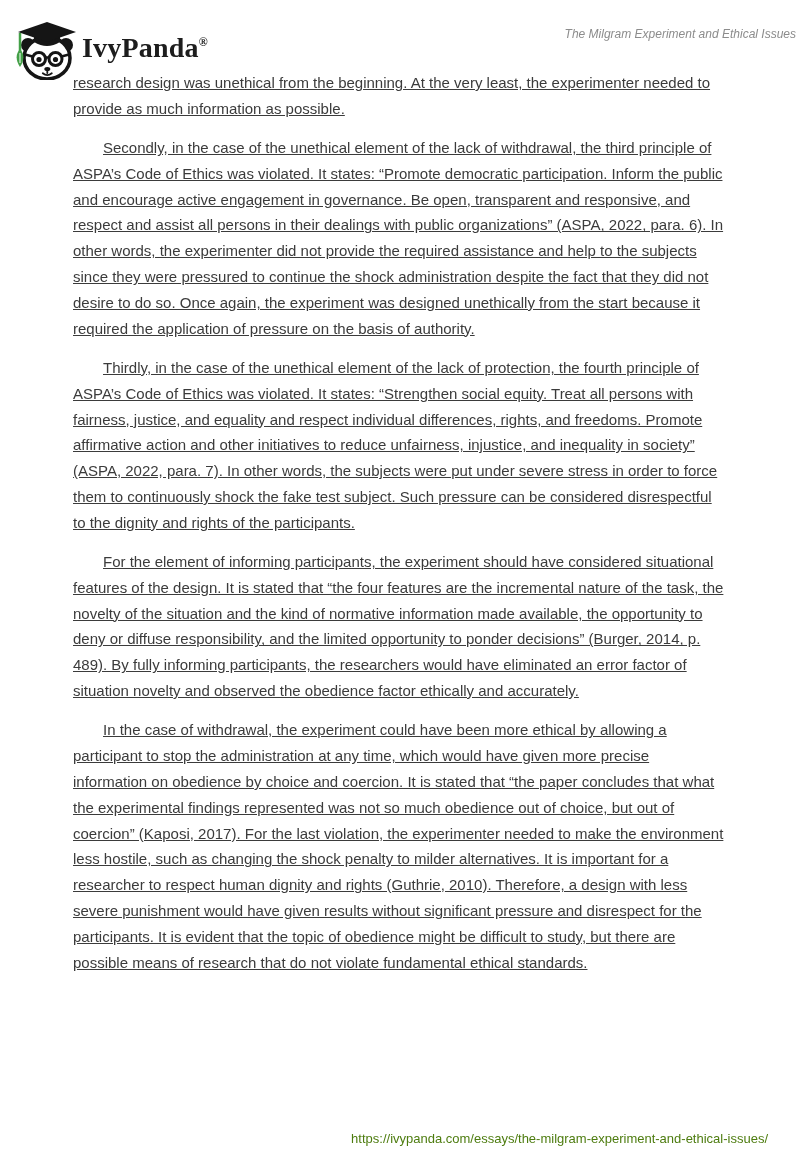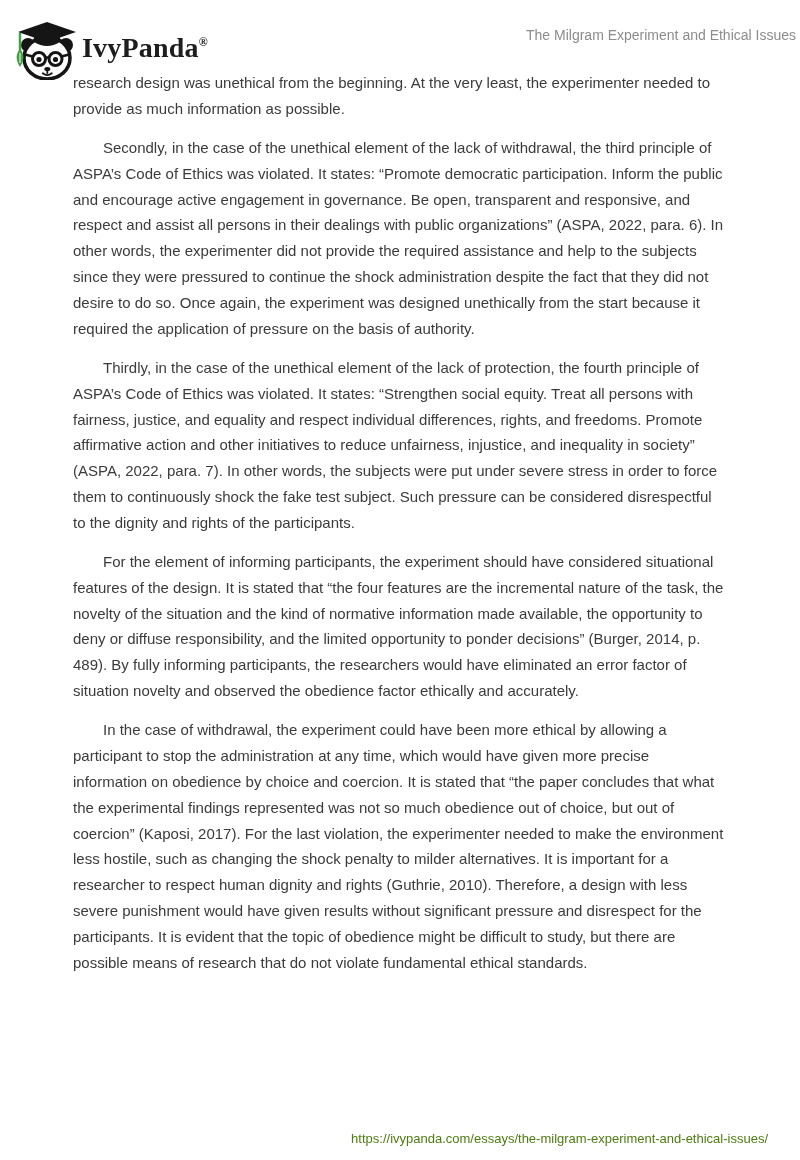--- a/index.html
+++ b/index.html
@@ -26,36 +26,37 @@
   .reg-mark{
     font-size:12px;
     position:relative;
     top:-11px;
     font-weight:bold;
   }
   .doc-title{
     position:absolute;
     right:32px;
     top:13px;
-    font-size:14px;
+    font-size:12px;
     color:#8c8c8c;
     white-space:nowrap;
+    font-style:italic;
   }
   
   .article{
     position:absolute;
     left:73px;
     top:70px;
     width:652px;
     font-size:15px;
     line-height:25.8px;
     color:#3b3b3b;
     text-align:left;
   }
-  .article p{margin:0 0 13.5px 0;}
+  .article p{margin:0 0 13.5px 0;text-decoration:underline;}
   .article p.indent{text-indent:30px;}
   
   .footer-url{
     position:absolute;
     right:32px;
     top:1131px;
     font-size:13px;
     color:#4d7c0f;
     text-decoration:none;
     white-space:nowrap;

